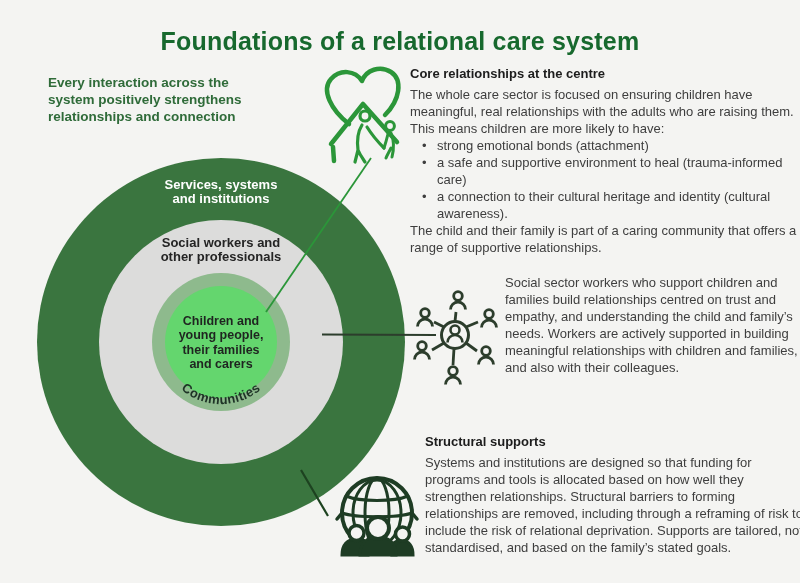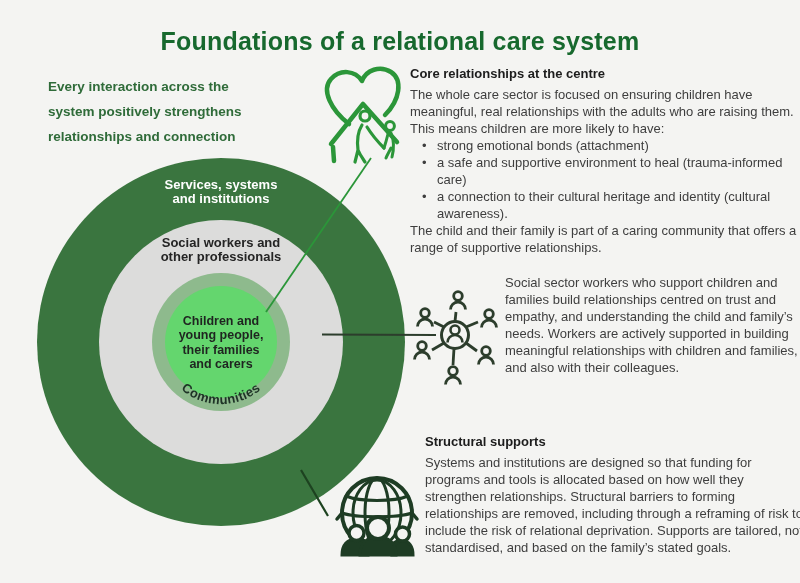--- a/index.html
+++ b/index.html
@@ -3,21 +3,21 @@
 <meta charset="utf-8">
 <style>
   html,body{margin:0;padding:0;}
   body{width:800px;height:583px;overflow:hidden;background:#f4f4f2;
        font-family:"Liberation Sans","DejaVu Sans",sans-serif;}
   .canvas{position:relative;width:800px;height:583px;}
   svg{position:absolute;left:0;top:0;}
   .title{position:absolute;left:0;top:27px;width:800px;text-align:center;
          font-size:25px;font-weight:700;color:#17692e;letter-spacing:.2px;}
   .intro{position:absolute;left:48px;top:74px;width:204px;
-         font-size:13.5px;line-height:25px;font-weight:700;color:#2f6b39;}
+         font-size:13.5px;line-height:17px;font-weight:700;color:#2f6b39;}
   .sec{position:absolute;color:#3e3e3e;font-size:13px;line-height:17px;}
   .sec h2{font-size:13px;line-height:17px;margin:0 0 4px;color:#1c1c1c;font-weight:700;}
   .sec p{margin:0;}
   .sec-core{left:410px;top:65px;width:394px;}
   .sec-key{left:505px;top:274px;width:296px;}
   .sec-structural{left:425px;top:433px;width:378px;}
   ul.bullets{list-style:none;margin:0;padding:0 0 0 12px;}
   ul.bullets li{position:relative;padding-left:15px;}
   ul.bullets li::before{content:"\2022";position:absolute;left:0;top:0;color:#3e3e3e;}
   .svgtext{font-family:"Liberation Sans","DejaVu Sans",sans-serif;font-weight:700;}

